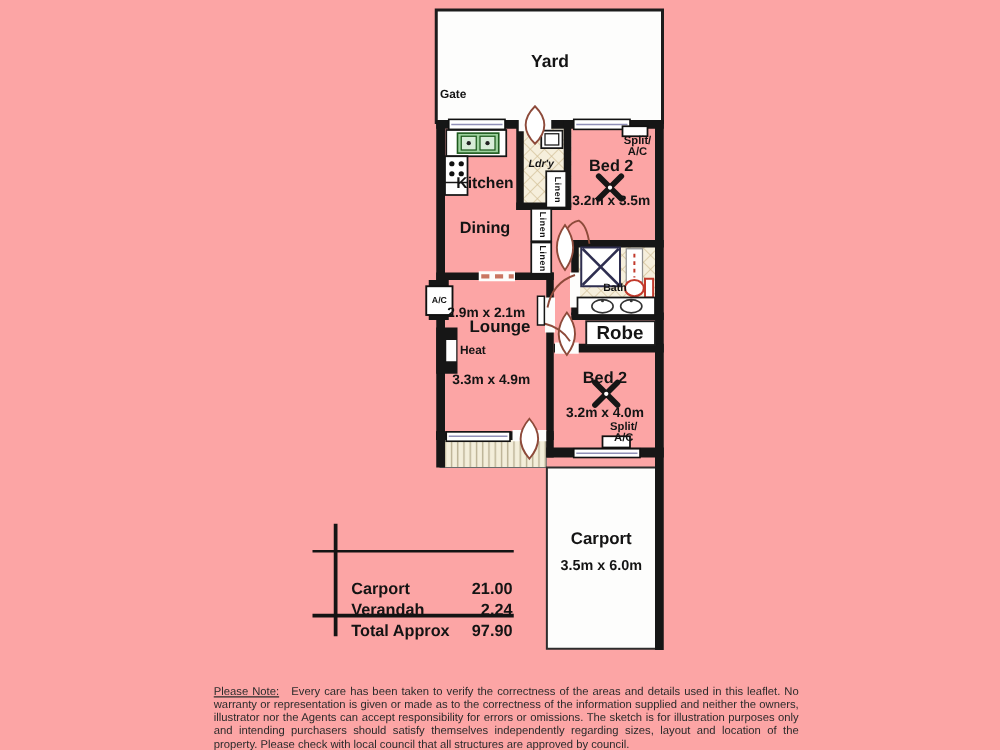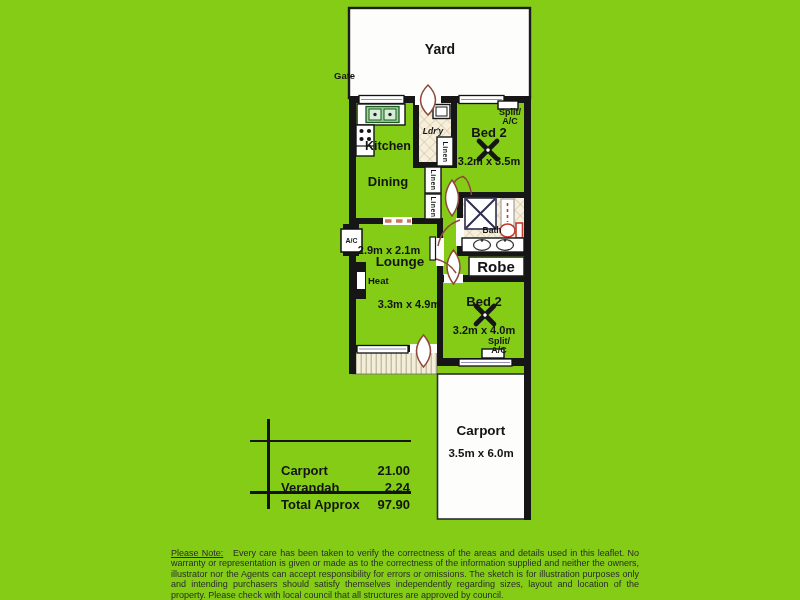--- a/index.html
+++ b/index.html
@@ -1,17 +1,17 @@
 <!DOCTYPE html>
 <html><head>
 <meta charset="utf-8">
 <style>
   html,body{margin:0;padding:0;}
   body{background:#ffffff;font-family:"Liberation Sans",sans-serif;}
-  #stage{position:relative;width:800px;height:600px;background:#84cc16;overflow:hidden;}
+  #stage{position:relative;width:800px;height:600px;background:#fca5a5;overflow:hidden;}
   #plansvg{position:absolute;left:0;top:0;}
   .lbl{position:absolute;color:#141414;font-weight:bold;white-space:nowrap;line-height:1.05;}
   .ctr{transform:translate(-50%,-50%);}
   .ctrx{transform:translateX(-50%);text-align:center;}
   .vert{writing-mode:vertical-rl;letter-spacing:0.5px;}
   
   .tline{position:absolute;background:#141414;}
   .trow{position:absolute;left:250px;width:162px;height:16px;font-weight:bold;font-size:13px;color:#141414;}
   .trow .nm{position:absolute;left:31px;top:0;}
   .trow .vl{position:absolute;right:2px;top:0;text-align:right;}
@@ -184,40 +184,40 @@
     <path d="M452 180 Q439 198 452 216 Q465 198 452 180 Z"></path>
     <path d="M460 220 Q442 226 438 246" fill="none"></path>
     <path d="M453.5 250 Q440.5 267 453.5 284 Q466.5 267 453.5 250 Z"></path>
     <path d="M436 259 Q449 262 456 273" fill="none"></path>
     <path d="M423.5 335 Q409.5 351 423.5 367 Q437.5 351 423.5 335 Z"></path>
   </g>
   <rect x="430" y="237" width="5.5" height="23" fill="#fff" stroke="#161616" stroke-width="1.2"></rect>
 </svg>
 
 <div class="lbl ctr" style="left:440px;top:49px;font-size:14px;">Yard</div>
-<div class="lbl" style="left:334px;top:71px;font-size:9.5px;">Gate</div>
+<div class="lbl" style="left:352px;top:71px;font-size:9.5px;">Gate</div>
 <div class="lbl ctr" style="left:388px;top:147px;font-size:12.5px;">Kitchen</div>
 <div class="lbl ctr" style="left:388px;top:182px;font-size:13px;">Dining</div>
 <div class="lbl ctr" style="left:389px;top:203px;font-size:11px;margin-top:48px;">2.9m x 2.1m</div>
 <div class="lbl ctr" style="left:433px;top:131px;font-size:8.5px;font-style:italic;">Ldr'y</div>
 <div class="lbl ctr vert" style="left:445px;top:152px;font-size:7px;">Linen</div>
 <div class="lbl ctr vert" style="left:433px;top:180px;font-size:7px;">Linen</div>
 <div class="lbl ctr vert" style="left:433px;top:207px;font-size:7px;">Linen</div>
 <div class="lbl ctr" style="left:489px;top:133px;font-size:13px;">Bed 2</div>
 <div class="lbl ctr" style="left:489px;top:162px;font-size:11px;">3.2m x 3.5m</div>
 <div class="lbl ctrx" style="left:510px;top:108px;font-size:9px;">
   <div>Split/</div>
   <div>A/C</div>
 </div>
 <div class="lbl ctr" style="left:492px;top:230px;font-size:8.5px;">Bath</div>
 <div class="lbl ctr" style="left:496px;top:267px;font-size:15px;">Robe</div>
 <div class="lbl ctr" style="left:400px;top:262px;font-size:13.5px;">Lounge</div>
 <div class="lbl ctr" style="left:351.5px;top:240.5px;font-size:7px;">A/C</div>
 <div class="lbl" style="left:368px;top:276px;font-size:9.5px;">Heat</div>
-<div class="lbl ctr" style="left:409px;top:305px;font-size:11px;text-align:center;">3.3m x 4.9m</div>
+<div class="lbl ctr" style="left:393px;top:305px;font-size:11px;text-align:center;">3.3m x 4.9m</div>
 <div class="lbl ctr" style="left:484px;top:302px;font-size:13px;">Bed 2</div>
 <div class="lbl ctr" style="left:484px;top:331px;font-size:11px;">3.2m x 4.0m</div>
 <div class="lbl ctrx" style="left:499px;top:337px;font-size:9px;">
   <div>Split/</div>
   <div>A/C</div>
 </div>
 <div class="lbl ctr" style="left:481px;top:431px;font-size:13.5px;">Carport</div>
 <div class="lbl ctr" style="left:481px;top:453px;font-size:11.5px;">3.5m x 6.0m</div>
 
 <div class="tline" style="left:267px;top:419px;width:2.5px;height:90px;"></div>

